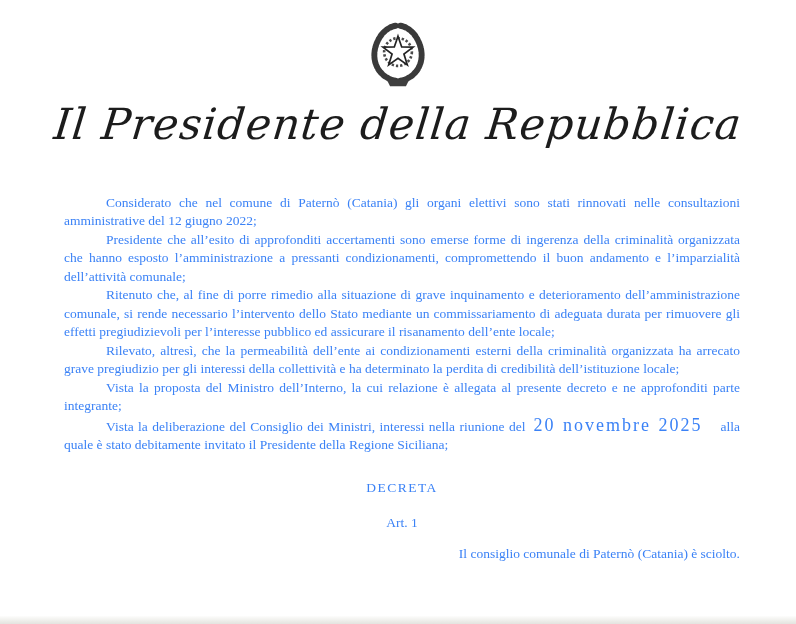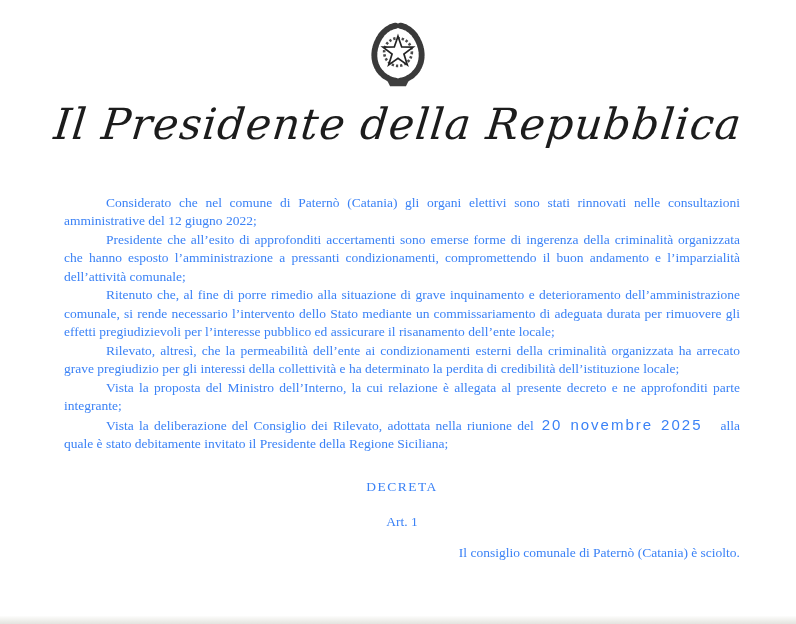--- a/index.html
+++ b/index.html
@@ -40,22 +40,22 @@
     font-size: 13.5px;
     line-height: 18.5px;
     text-align: justify;
     color: #3b82f6;
   }
   .doc-body p {
     margin: 0;
     text-indent: 42px;
   }
   .typed-date {
-    font-family: Liberation Sans, sans-serif;
-    font-size: 15px;
+    font-family: Liberation Serif, serif;
+    font-size: 18px;
     letter-spacing: 2px;
     margin: 0 18px 12px 8px;
     white-space: nowrap;
   }
   .decreta {
     margin: 24px 0 0 0 !important;
     text-indent: 0 !important;
     text-align: center;
     letter-spacing: 1.5px;
   }
@@ -99,21 +99,21 @@
 
   <h1 class="script-title">Il Presidente della Repubblica</h1>
 
   <div class="doc-body">
     <p>Considerato che nel comune di Paternò (Catania) gli organi elettivi sono stati rinnovati nelle consultazioni amministrative del 12 giugno 2022;</p>
     <p>Presidente che all’esito di approfonditi accertamenti sono emerse forme di ingerenza della criminalità organizzata che hanno esposto l’amministrazione a pressanti condizionamenti, compromettendo il buon andamento e l’imparzialità dell’attività comunale;</p>
     <p>Ritenuto che, al fine di porre rimedio alla situazione di grave inquinamento e deterioramento dell’amministrazione comunale, si rende necessario l’intervento dello Stato mediante un commissariamento di adeguata durata per rimuovere gli effetti pregiudizievoli per l’interesse pubblico ed assicurare il risanamento dell’ente locale;</p>
     <p>Rilevato, altresì, che la permeabilità dell’ente ai condizionamenti esterni della criminalità organizzata ha arrecato grave pregiudizio per gli interessi della collettività e ha determinato la perdita di credibilità dell’istituzione locale;</p>
     <p>Vista la proposta del Ministro dell’Interno, la cui relazione è allegata al presente decreto e ne approfonditi parte integrante;</p>
 
-    <p><span>Vista la deliberazione del Consiglio dei Rilevato, adottata nella riunione del</span><span class="typed-date">20 novembre 2025</span><span>alla quale è stato debitamente invitato il Presidente della Regione Siciliana;</span></p>
+    <p><span>Vista la deliberazione del Consiglio dei Ministri, interessi nella riunione del</span><span class="typed-date">20 novembre 2025</span><span>alla quale è stato debitamente invitato il Presidente della Regione Siciliana;</span></p>
 
     <p class="decreta">DECRETA</p>
 
     <p class="art-heading"><span>Art. 1</span></p>
 
     <p class="closing">Il consiglio comunale di Paternò (Catania) è sciolto.</p>
   </div>
 
   <div class="scan-edge"></div>
 </div>

